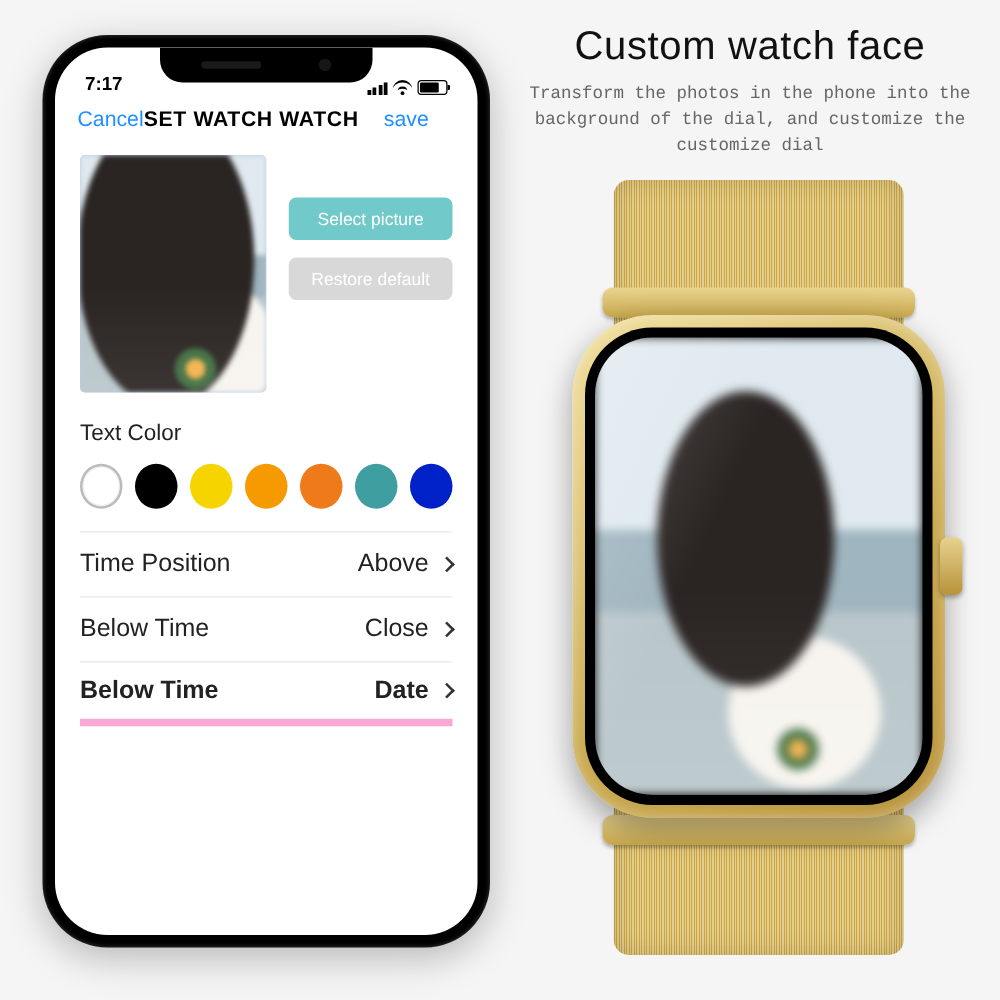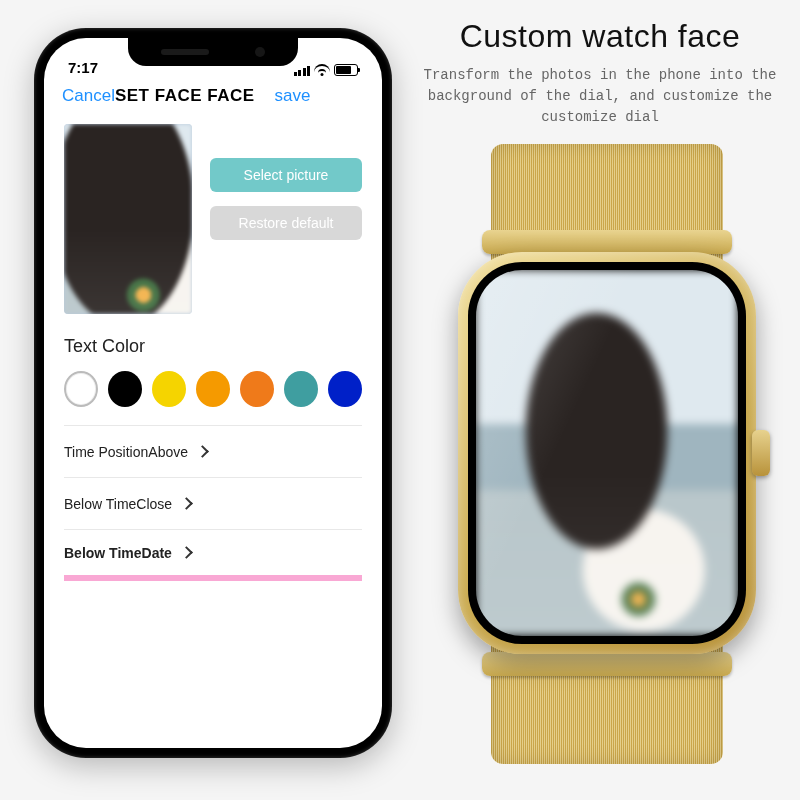--- a/index.html
+++ b/index.html
@@ -86,39 +86,39 @@
   
   .app-body{ padding: 0 20px; }
   .picture-row{ display:flex; align-items:flex-start; gap:18px; margin-top:6px;}
   .picture-preview{
     width:150px; height:190px; border-radius:4px; overflow:hidden;
     background:#bcd;
     position:relative;
   }
   .btn-stack{ display:flex; flex-direction:column; gap:14px; margin-top:34px; margin-left:auto;}
   .pill-btn{
-    width:152px; height:34px; border-radius:6px;
+    width:131px; height:34px; border-radius:6px;
     font-size:14px; color:#fff; display:flex;align-items:center;justify-content:center;
     background:#72c9c9;
   }
   .pill-btn.disabled{ background:#d8d8d8; color:#fff;}
   .section-label{
     margin-top:22px; font-size:18px; color:#222;
   }
   .swatch-row{
     display:flex; gap:10px; margin-top:14px; margin-bottom:18px;
   }
   .swatch{
     width:36px; height:36px; border-radius:50%;
   }
   .swatch.outline{ background:#fff; border:2px solid #bbb; box-shadow:inset 0 0 0 1px #eee;}
   .setting-row{
-    display:flex; align-items:center; justify-content:flex-start;
+    display:flex; align-items:center; justify-content:space-between;
     height:52px; border-top:1px solid #e8e8e8;
-    font-size:14px; color:#222;
+    font-size:20px; color:#222;
   }
   .setting-row:last-child{ border-bottom:6px solid #f9a8d4;font-weight:bold;}
   .setting-row .value-wrap{ display:flex; align-items:center; gap:10px; color:#222;}
   .chev{ display:inline-block; width:9px; height:9px; border-right:2px solid #333; border-bottom:2px solid #333; transform:rotate(-45deg);}
   
   .photo{
     position:absolute; inset:0;
     background:
       radial-gradient(circle at 62% 90%, #f3b24a 0 8px, #3f6e3f 8px 16px, transparent 17px),
       radial-gradient(ellipse 120px 200px at 46% 44%, #2a2422 0 58%, transparent 60%),
@@ -210,21 +210,21 @@
             <i></i>
           </span>
         <span class="battery">
             <i></i>
           </span>
       </span>
     </div>
 
     <div class="nav-header">
       <span class="cancel">Cancel</span>
-      <span class="title">SET FACE FACE</span>
+      <span class="title">SET WATCH WATCH</span>
       <span class="save">save</span>
     </div>
 
     <div class="app-body">
       <div class="picture-row">
         <div class="picture-preview">
           <div class="photo"></div>
         </div>
         <div class="btn-stack">
           <div class="pill-btn">Select picture</div>

